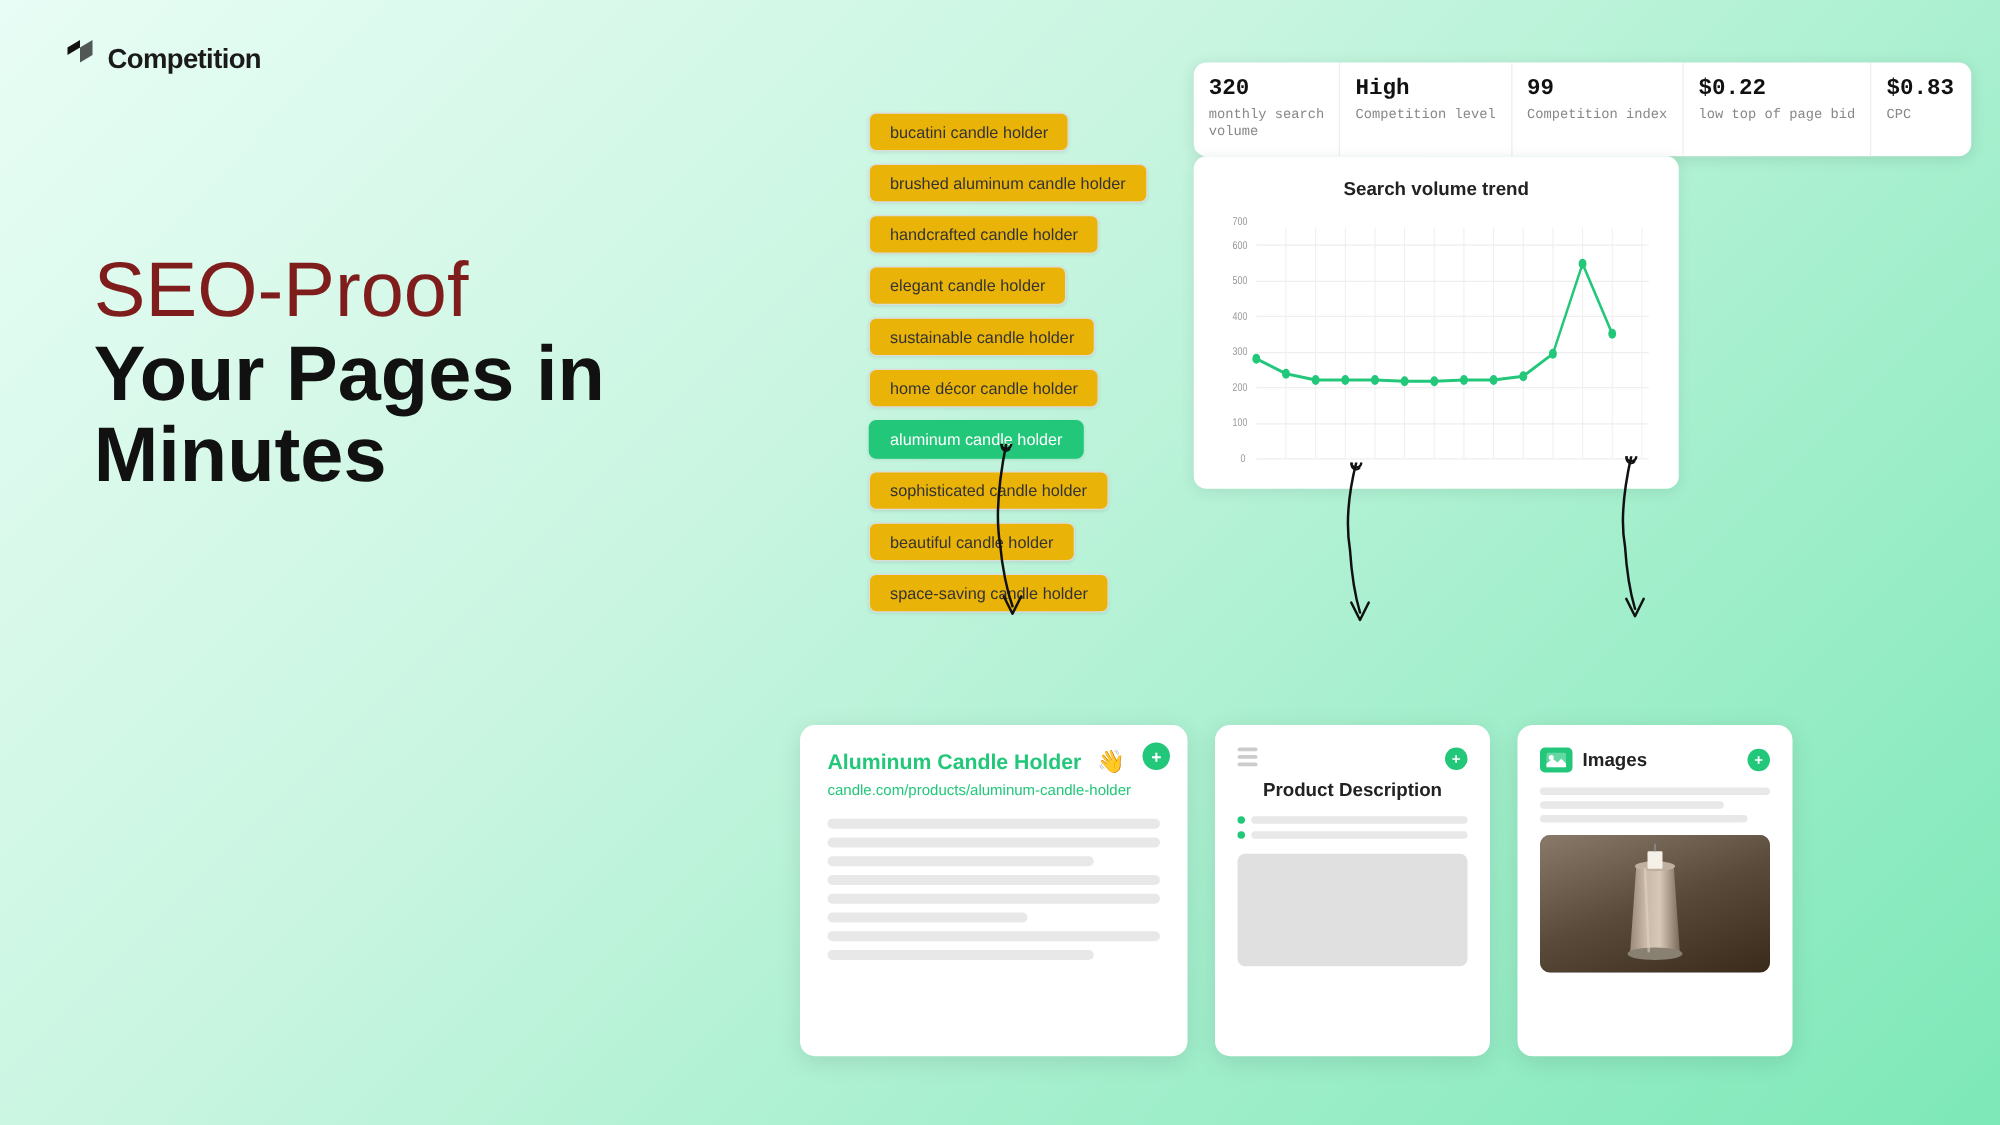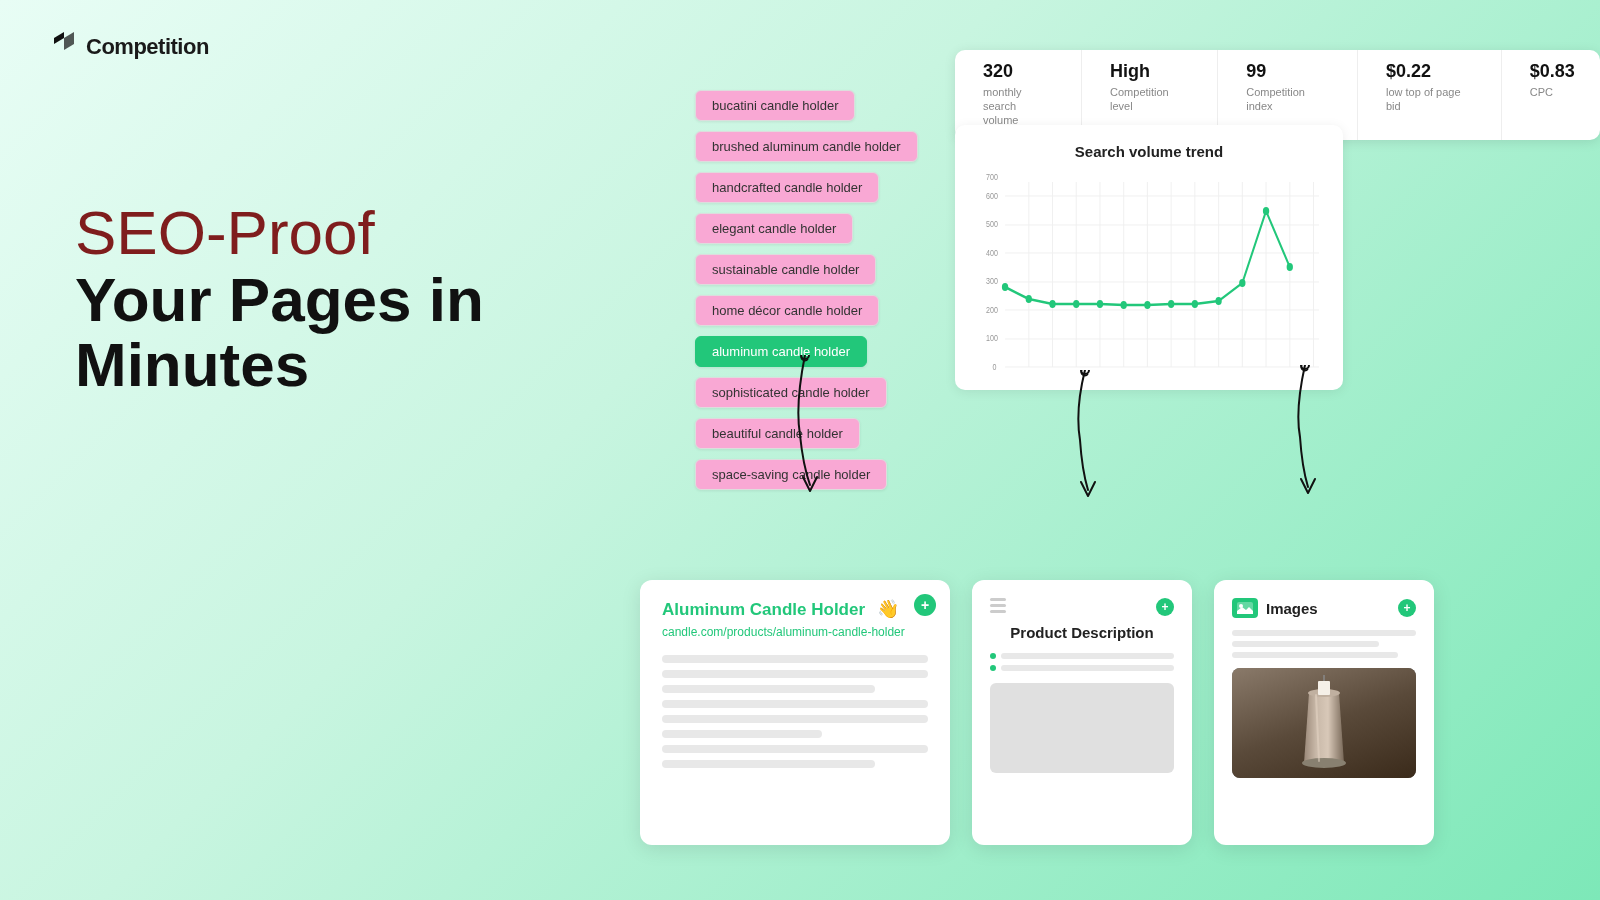--- a/index.html
+++ b/index.html
@@ -64,21 +64,21 @@
     
     .keyword-panel {
       position: absolute;
       top: 90px;
       left: 695px;
       display: flex;
       flex-direction: column;
       gap: 10px;
     }
     .keyword-tag {
-      background: #f9a8d4;
+      background: #eab308;
       border: 1px solid #ddd;
       border-radius: 6px;
       padding: 7px 16px;
       font-size: 13px;
       color: #333;
       display: inline-block;
       width: fit-content;
       box-shadow: 0 1px 3px rgba(0,0,0,0.08);
     }
     .keyword-tag.active {
@@ -92,23 +92,24 @@
       position: absolute;
       top: 50px;
       left: 955px;
       display: flex;
       background: #fff;
       border-radius: 10px;
       overflow: hidden;
       box-shadow: 0 2px 12px rgba(0,0,0,0.1);
     }
     .stat-item {
-      padding: 12px 28px;
+      padding: 12px 12px;
       border-right: 1px solid #eee;
       min-width: 80px;
+      font-family: Liberation Mono, monospace;
     }
     .stat-item:last-child { border-right: none; }
     .stat-value {
       font-size: 18px;
       font-weight: 700;
       color: #111;
       line-height: 1.1;
     }
     .stat-label {
       font-size: 11px;

